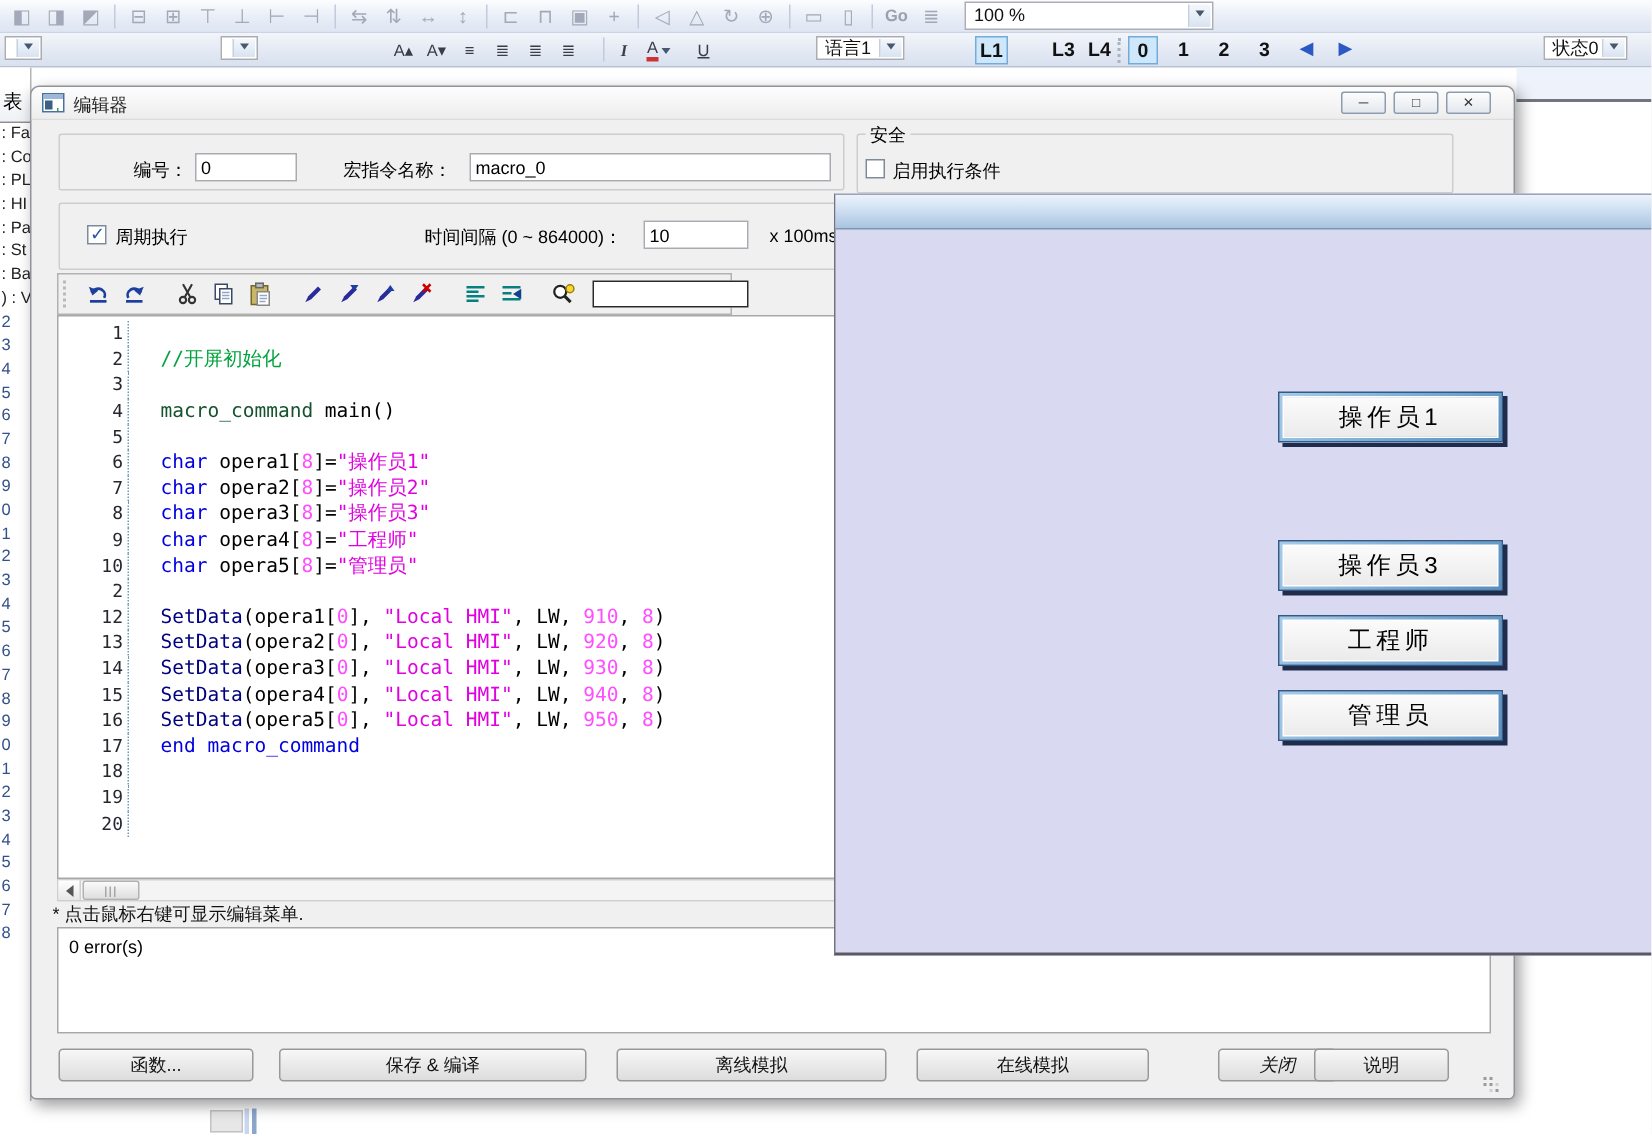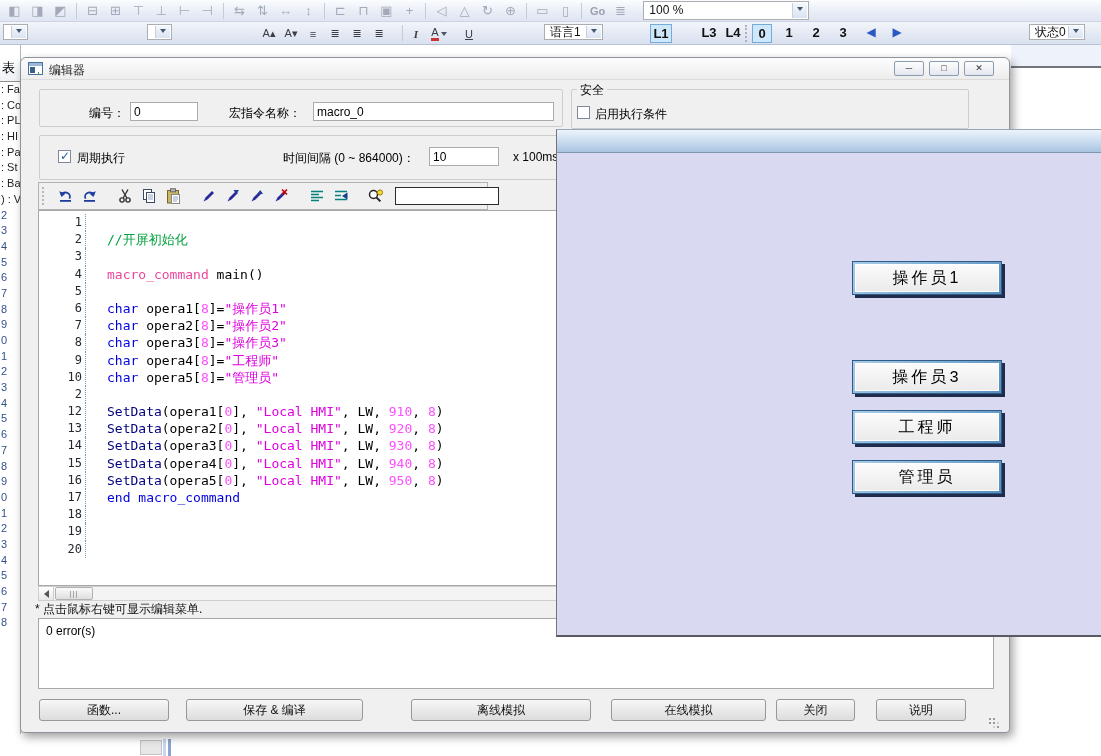--- a/index.html
+++ b/index.html
@@ -327,21 +327,21 @@
         </span>
       </span>
     <input id="findbox" value="" style="">
   </div>
 
   <div id="codearea">
     <div id="codelines">
         <div class="cl"><span class="ln">1</span><span class="ct"></span></div>
         <div class="cl"><span class="ln">2</span><span class="ct"><span style="color: rgb(0, 163, 62);">//开屏初始化</span></span></div>
         <div class="cl"><span class="ln">3</span><span class="ct"></span></div>
-        <div class="cl"><span class="ln">4</span><span class="ct"><span style="color: #ec4899;">macro_command</span><span style="color: rgb(0, 0, 0); text-align: right;"> main()</span></span></div>
+        <div class="cl"><span class="ln">4</span><span class="ct"><span style="color: #14532d;">macro_command</span><span style="color: rgb(0, 0, 0); text-align: right;"> main()</span></span></div>
         <div class="cl"><span class="ln">5</span><span class="ct"></span></div>
         <div class="cl"><span class="ln">6</span><span class="ct"><span style="color: rgb(0, 0, 224);">char</span><span style="color: rgb(0, 0, 0);"> opera1[</span><span style="color: rgb(255, 77, 255);">8</span><span style="color: rgb(0, 0, 0);">]=</span><span style="color: rgb(224, 0, 224);">"操作员1"</span></span></div>
         <div class="cl"><span class="ln">7</span><span class="ct"><span style="color: rgb(0, 0, 224);">char</span><span style="color: rgb(0, 0, 0);"> opera2[</span><span style="color: rgb(255, 77, 255);">8</span><span style="color: rgb(0, 0, 0);">]=</span><span style="color: rgb(224, 0, 224);">"操作员2"</span></span></div>
         <div class="cl"><span class="ln">8</span><span class="ct"><span style="color: rgb(0, 0, 224);">char</span><span style="color: rgb(0, 0, 0);"> opera3[</span><span style="color: rgb(255, 77, 255);">8</span><span style="color: rgb(0, 0, 0);">]=</span><span style="color: rgb(224, 0, 224);">"操作员3"</span></span></div>
         <div class="cl"><span class="ln">9</span><span class="ct"><span style="color: rgb(0, 0, 224);">char</span><span style="color: rgb(0, 0, 0);"> opera4[</span><span style="color: rgb(255, 77, 255);">8</span><span style="color: rgb(0, 0, 0);">]=</span><span style="color: rgb(224, 0, 224);">"工程师"</span></span></div>
         <div class="cl"><span class="ln">10</span><span class="ct"><span style="color: rgb(0, 0, 224);">char</span><span style="color: rgb(0, 0, 0);"> opera5[</span><span style="color: rgb(255, 77, 255);">8</span><span style="color: rgb(0, 0, 0);">]=</span><span style="color: rgb(224, 0, 224);">"管理员"</span></span></div>
         <div class="cl"><span class="ln">2</span><span class="ct"></span></div>
         <div class="cl"><span class="ln">12</span><span class="ct"><span style="color: rgb(0, 0, 128);">SetData</span><span style="color: rgb(0, 0, 0);">(opera1[</span><span style="color: rgb(255, 77, 255);">0</span><span style="color: rgb(0, 0, 0);">], </span><span style="color: rgb(224, 0, 224);">"Local HMI"</span><span style="color: rgb(0, 0, 0);">, LW, </span><span style="color: rgb(255, 77, 255);">910</span><span style="color: rgb(0, 0, 0);">, </span><span style="color: rgb(255, 77, 255);">8</span><span style="color: rgb(0, 0, 0);">)</span></span></div>
         <div class="cl"><span class="ln">13</span><span class="ct"><span style="color: rgb(0, 0, 128);">SetData</span><span style="color: rgb(0, 0, 0);">(opera2[</span><span style="color: rgb(255, 77, 255);">0</span><span style="color: rgb(0, 0, 0);">], </span><span style="color: rgb(224, 0, 224);">"Local HMI"</span><span style="color: rgb(0, 0, 0);">, LW, </span><span style="color: rgb(255, 77, 255);">920</span><span style="color: rgb(0, 0, 0);">, </span><span style="color: rgb(255, 77, 255);">8</span><span style="color: rgb(0, 0, 0);">)</span></span></div>
         <div class="cl"><span class="ln">14</span><span class="ct"><span style="color: rgb(0, 0, 128);">SetData</span><span style="color: rgb(0, 0, 0);">(opera3[</span><span style="color: rgb(255, 77, 255);">0</span><span style="color: rgb(0, 0, 0);">], </span><span style="color: rgb(224, 0, 224);">"Local HMI"</span><span style="color: rgb(0, 0, 0);">, LW, </span><span style="color: rgb(255, 77, 255);">930</span><span style="color: rgb(0, 0, 0);">, </span><span style="color: rgb(255, 77, 255);">8</span><span style="color: rgb(0, 0, 0);">)</span></span></div>
@@ -360,24 +360,24 @@
       </span>
     <span id="hsthumb">
         <i></i>
       </span>
   </div>
 
   <div id="hint">* 点击鼠标右键可显示编辑菜单.</div>
   <div id="errbox">0 error(s)</div>
   <div id="grip"></div>
 <div class="wbtn" style="left: 18px; width: 130px;">函数...</div>
-    <div class="wbtn" style="left: 165px; width: 177px;">保存 &amp; 编译</div>
+    <div class="wbtn" style="left: 165px; width: 205px;">保存 &amp; 编译</div>
     <div class="wbtn" style="left: 590px; width: 155px;">在线模拟</div>
     <div class="wbtn" style="left: 390px; width: 180px;">离线模拟</div>
-    <div class="wbtn" style="left: 755px; width: 79px;">关闭</div>
+    <div class="wbtn" style="left: 791px; width: 79px; font-style: italic;">关闭</div>
     <div class="wbtn" style="left: 855px; width: 90px;">说明</div>
   </div>
 
 <div id="simwin">
   <div id="simtitle"></div>
 <div class="simbtn" style="top: 131px;">
       <div class="face">操作员1</div>
     </div>
     <div class="simbtn" style="top: 230px; font-family: Liberation Mono, monospace;">
       <div class="face">操作员3</div>

